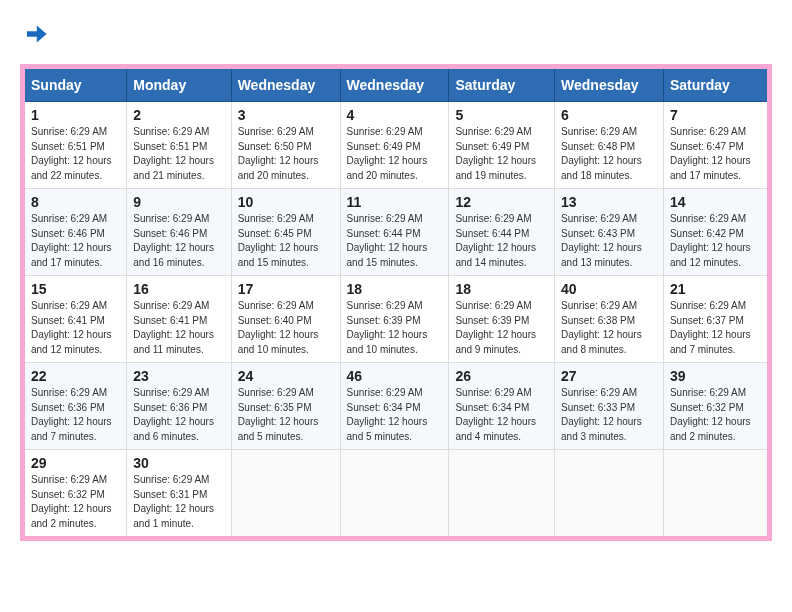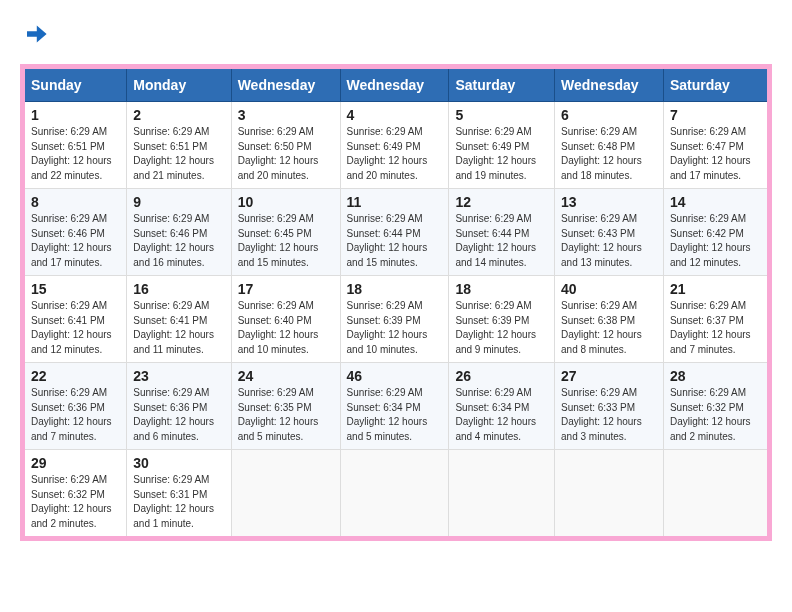--- a/index.html
+++ b/index.html
@@ -177,21 +177,21 @@
         <td><span class="day-number">23</span>
 <span class="cell-info">Sunrise: 6:29 AM<br>Sunset: 6:36 PM<br>Daylight: 12 hours and 6 minutes.</span></td>
         <td><span class="day-number">24</span>
 <span class="cell-info">Sunrise: 6:29 AM<br>Sunset: 6:35 PM<br>Daylight: 12 hours and 5 minutes.</span></td>
         <td><span class="day-number">46</span>
 <span class="cell-info">Sunrise: 6:29 AM<br>Sunset: 6:34 PM<br>Daylight: 12 hours and 5 minutes.</span></td>
         <td><span class="day-number">26</span>
 <span class="cell-info">Sunrise: 6:29 AM<br>Sunset: 6:34 PM<br>Daylight: 12 hours and 4 minutes.</span></td>
         <td><span class="day-number">27</span>
 <span class="cell-info">Sunrise: 6:29 AM<br>Sunset: 6:33 PM<br>Daylight: 12 hours and 3 minutes.</span></td>
-        <td><span class="day-number">28</span>
+        <td><span class="day-number">39</span>
 <span class="cell-info">Sunrise: 6:29 AM<br>Sunset: 6:32 PM<br>Daylight: 12 hours and 2 minutes.</span></td>
       </tr>
       <tr>
         <td><span class="day-number">29</span>
 <span class="cell-info">Sunrise: 6:29 AM<br>Sunset: 6:32 PM<br>Daylight: 12 hours and 2 minutes.</span></td>
         <td><span class="day-number">30</span>
 <span class="cell-info">Sunrise: 6:29 AM<br>Sunset: 6:31 PM<br>Daylight: 12 hours and 1 minute.</span></td>
         <td class="empty-cell"></td>
         <td class="empty-cell"></td>
         <td class="empty-cell"></td>

